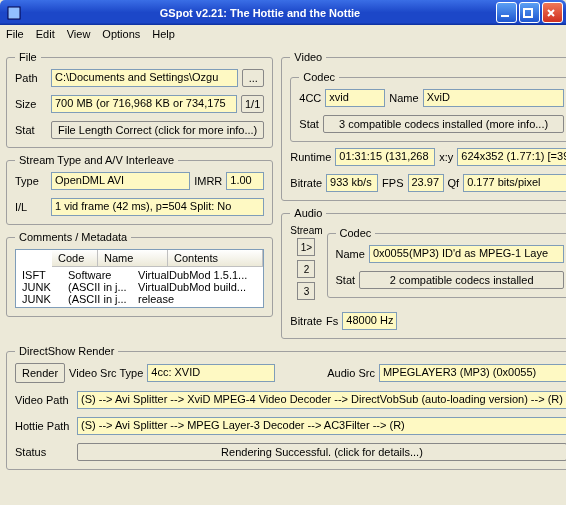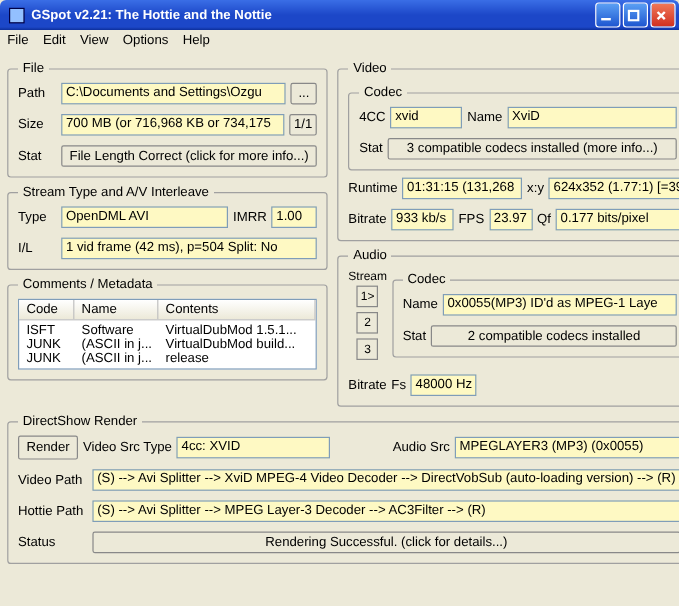--- a/index.html
+++ b/index.html
@@ -1,37 +1,37 @@
 <!DOCTYPE html>
 <html><head>
 <meta charset="utf-8">
 <style>
 * { margin: 0; padding: 0; box-sizing: border-box; font-family: Tahoma, sans-serif; font-size: 11px; }
 body { background: #ece9d8; width: 566px; height: 505px; overflow: hidden; }
 .titlebar { background: linear-gradient(to bottom, #3a6ee6 0%, #1c47c8 50%, #1c47c8 90%, #0d2f9b 100%); height: 25px; display: flex; align-items: center; padding: 0 3px 0 6px; color: white; font-weight: bold; font-size: 12px; border-radius: 5px 5px 0 0; }
 .titlebar svg { margin-right: 4px; }
-.titlebar-text { flex: 1; }
+.titlebar-text { flex: 1; text-align: center; }
 .sysbtn { width: 21px; height: 21px; margin-left: 2px; border: 1px solid #fff; border-radius: 3px; display: inline-flex; align-items: center; justify-content: center; font-weight: bold; color: white; cursor: pointer; }
 .sysbtn.min, .sysbtn.max { background: linear-gradient(to bottom, #5ba0f4, #1e56d0); }
 .sysbtn.close { background: linear-gradient(to bottom, #f07858, #d03020); }
 .menubar { background: #ece9d8; padding: 3px 6px; display: flex; gap: 12px; }
 .menubar span { cursor: pointer; }
 .content { padding: 6px; display: flex; flex-direction: column; }
 .row { display: flex; gap: 8px; }
 .col { display: flex; flex-direction: column; gap: 4px; }
 fieldset { border: 1px solid #a0a0a0; border-radius: 3px; padding: 6px 8px 8px 8px; position: relative; margin-top: 2px; }
 legend { padding: 0 4px; color: #000; }
 .fieldrow { display: flex; align-items: center; gap: 4px; margin-bottom: 8px; }
 .fieldrow:last-child { margin-bottom: 0; }
 .lbl { min-width: 32px; }
 .inp { background: #fef9c3; border: 1px solid #7f9db9; padding: 1px 3px; height: 18px; overflow: hidden; white-space: nowrap; }
 .btn { background: #ece9d8; border: 1px solid #888; border-radius: 2px; padding: 1px 6px; height: 18px; cursor: pointer; display: inline-flex; align-items: center; justify-content: center; white-space: nowrap; }
 .btnsmall { padding: 1px 3px; min-width: 22px; }
 .tbl { background: #fff; border: 1px solid #7f9db9; width: 100%; }
-.tbl-head { background: linear-gradient(to bottom, #fff, #ece9d8); display: flex; border-bottom: 1px solid #c0c0c0; }
+.tbl-head { background: linear-gradient(to bottom, #fff, #ece9d8); display: flex; border-bottom: 1px solid #c0c0c0; margin-left: 36px; }
 .tbl-head div { padding: 2px 6px; border-right: 1px solid #c0c0c0; cursor: pointer; }
 .tbl-body { padding: 2px 0; }
 .tbl-row { display: flex; padding: 0 0; }
 .tbl-row div { padding: 0 6px; white-space: nowrap; overflow: hidden; }
 .c1 { width: 46px; } .c2 { width: 70px; } .c3 { flex: 1; }
 .streambtn { background: #ece9d8; border: 1px solid #888; width: 18px; height: 18px; display: flex; align-items: center; justify-content: center; margin-bottom: 4px; cursor: pointer; font-size: 10px; }
 .directshow { margin-top: 6px; }
 </style>
 </head>
 <body>

